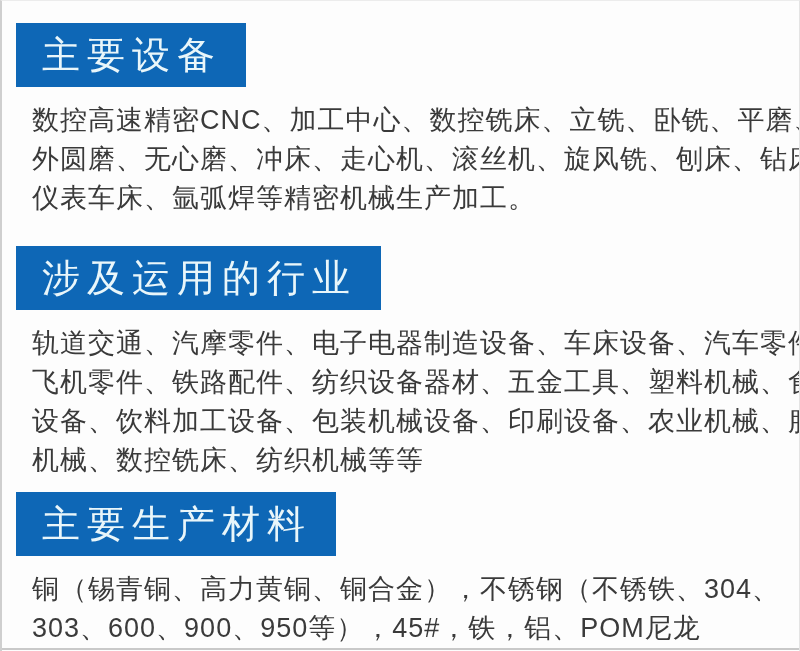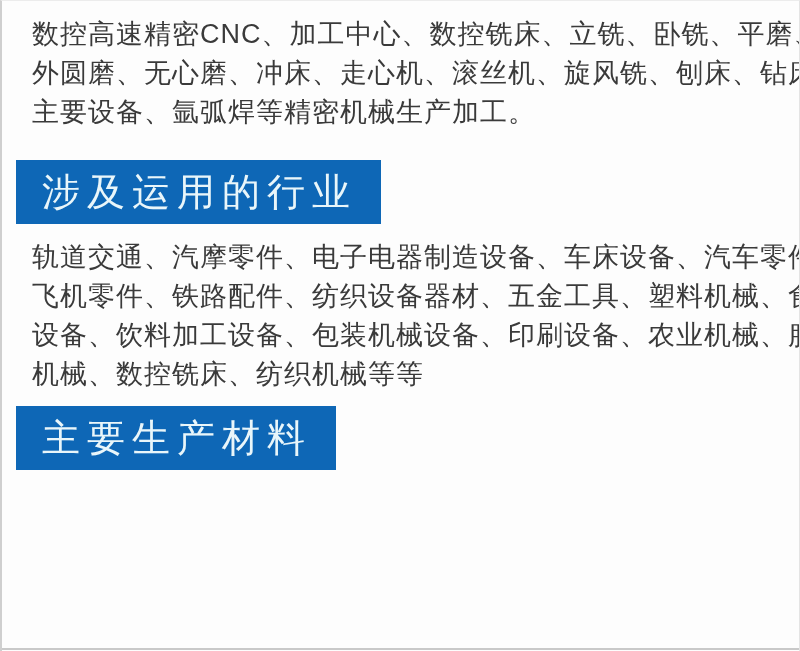--- a/index.html
+++ b/index.html
@@ -54,35 +54,40 @@
     height: 2px;
     background: #c9c9c9;
   }
 </style>
 </head>
 <body>
 
 <div class="page">
 
   <div class="section">
+    <div class="banner banner-1">主要设备</div>
     <div class="para">
       <div class="line">数控高速精密CNC、加工中心、数控铣床、立铣、卧铣、平磨、</div>
       <div class="line">外圆磨、无心磨、冲床、走心机、滚丝机、旋风铣、刨床、钻床、</div>
-      <div class="line">主要设备、氩弧焊等精密机械生产加工。</div>
+      <div class="line">仪表车床、氩弧焊等精密机械生产加工。</div>
     </div>
   </div>
 
   <div class="section">
     <div class="banner banner-2">涉及运用的行业</div>
     <div class="para">
       <div class="line">轨道交通、汽摩零件、电子电器制造设备、车床设备、汽车零件、</div>
       <div class="line">飞机零件、铁路配件、纺织设备器材、五金工具、塑料机械、食品</div>
       <div class="line">设备、饮料加工设备、包装机械设备、印刷设备、农业机械、服装</div>
       <div class="line">机械、数控铣床、纺织机械等等</div>
     </div>
   </div>
 
   <div class="section">
     <div class="banner banner-3">主要生产材料</div>
+    <div class="para">
+      <div class="line">铜（锡青铜、高力黄铜、铜合金），不锈钢（不锈铁、304、</div>
+      <div class="line">303、600、900、950等），45#，铁，铝、POM尼龙</div>
+    </div>
   </div>
 
   <div class="bottom-rule"></div>
 </div>
 
 </body></html>

